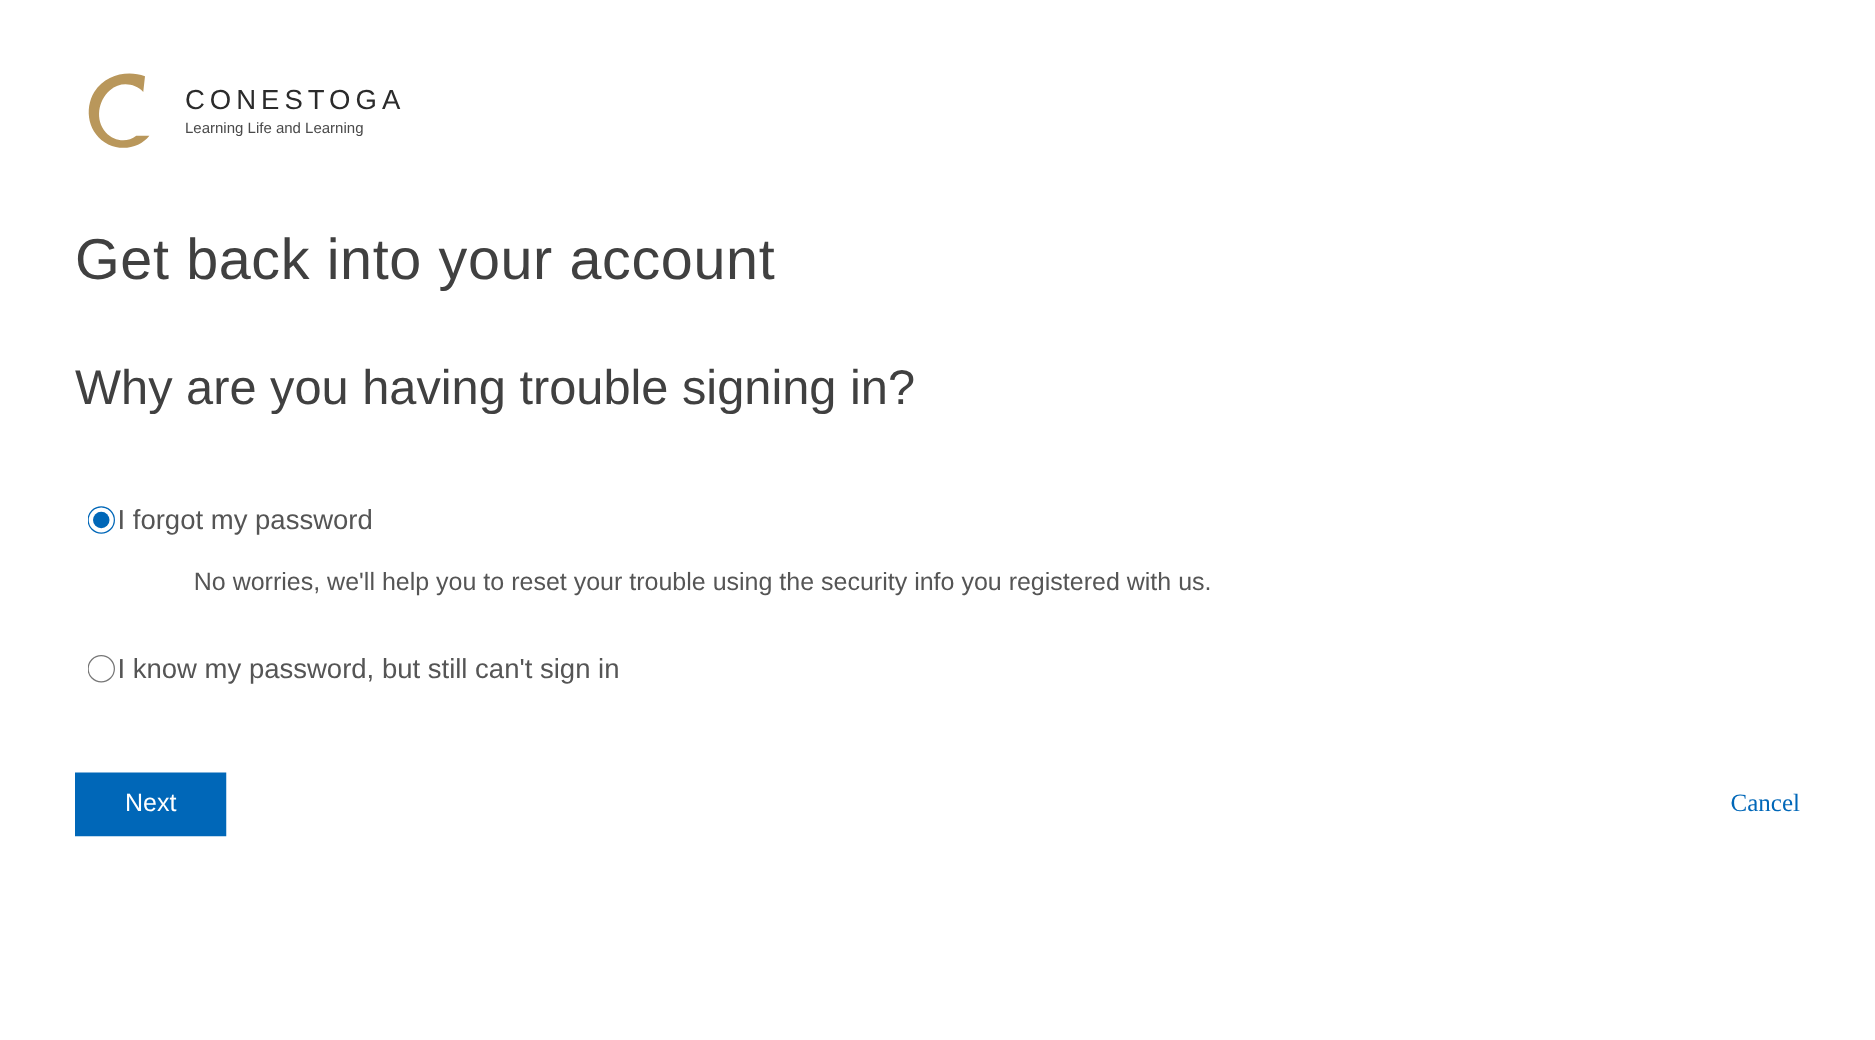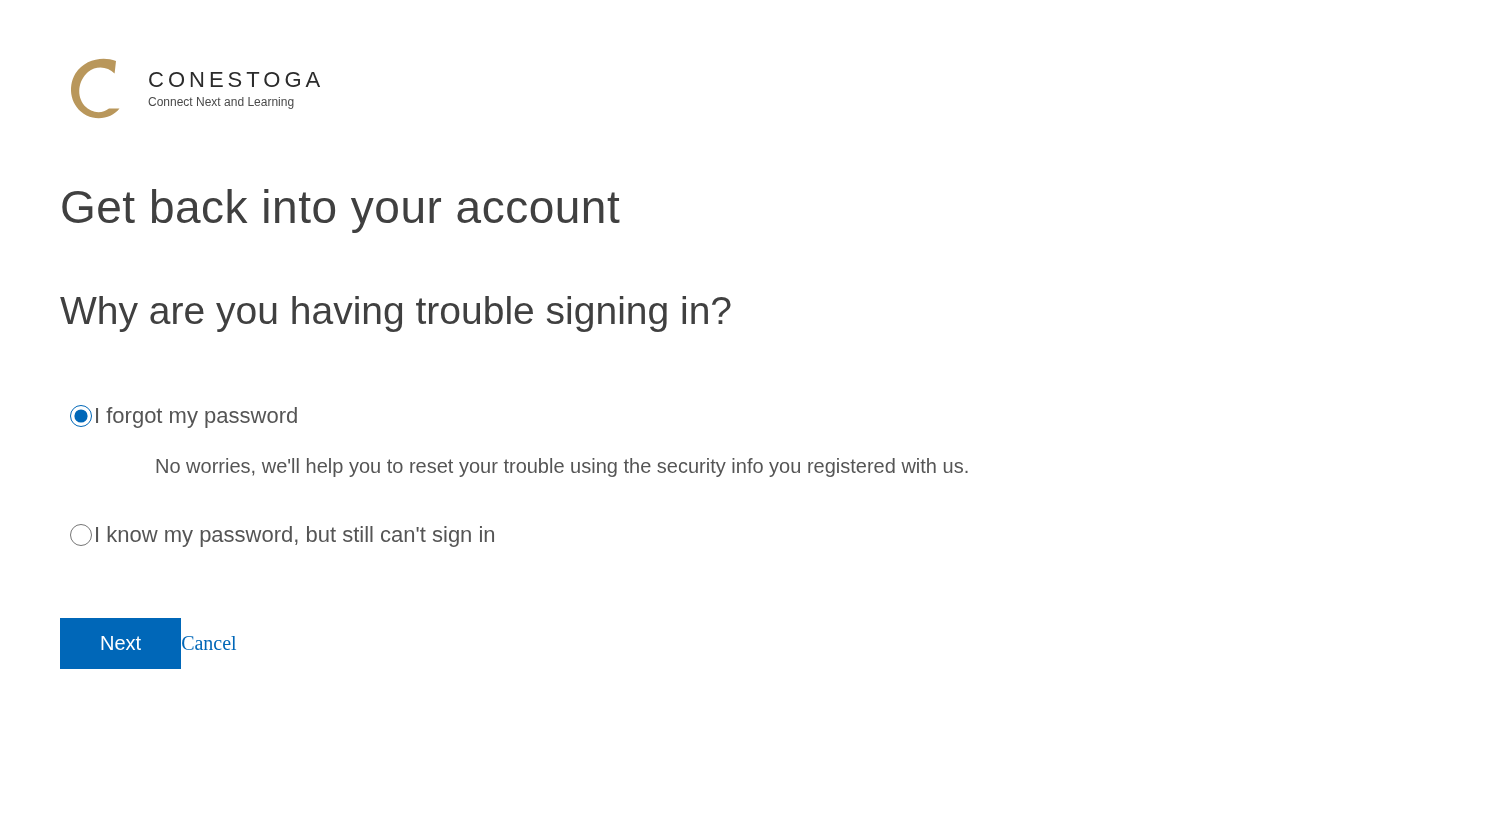--- a/index.html
+++ b/index.html
@@ -77,21 +77,23 @@
     .option-description {
       font-size: 20px;
       color: #555555;
       margin-left: 95px;
       line-height: 1.55;
       font-weight: 400;
     }
     .actions {
       display: flex;
       align-items: center;
+      gap: 24px;
       margin-top: 70px;
+      justify-content: space-between;
     }
     .btn-primary {
       background: #0067b8;
       color: #ffffff;
       border: none;
       font-size: 20px;
       padding: 14px 40px;
       cursor: pointer;
       font-family: inherit;
     }
@@ -107,21 +109,21 @@
   </style>
 </head>
 <body>
 
 <div class="logo-area">
   <svg class="logo-mark" viewBox="0 0 100 100">
     <path d="M 80 12 C 60 5, 35 10, 22 30 C 10 50, 15 78, 38 90 C 55 98, 75 93, 85 80 L 70 80 C 60 88, 45 87, 35 76 C 23 62, 26 40, 40 28 C 52 18, 68 20, 78 30 Z" fill="#b9975b"></path>
   </svg>
   <div class="logo-text">
     <div class="logo-name">CONESTOGA</div>
-    <div class="logo-tagline">Connect Next and Learning</div>
+    <div class="logo-tagline">Learning Life and Learning</div>
   </div>
 </div>
 
 <h1 class="page-title">Get back into your account</h1>
 
 <h2 class="subtitle">Why are you having trouble signing in?</h2>
 
 <div class="option-group">
   <div class="option-row">
     <input type="radio" name="trouble" id="opt-forgot" checked="" style="">

